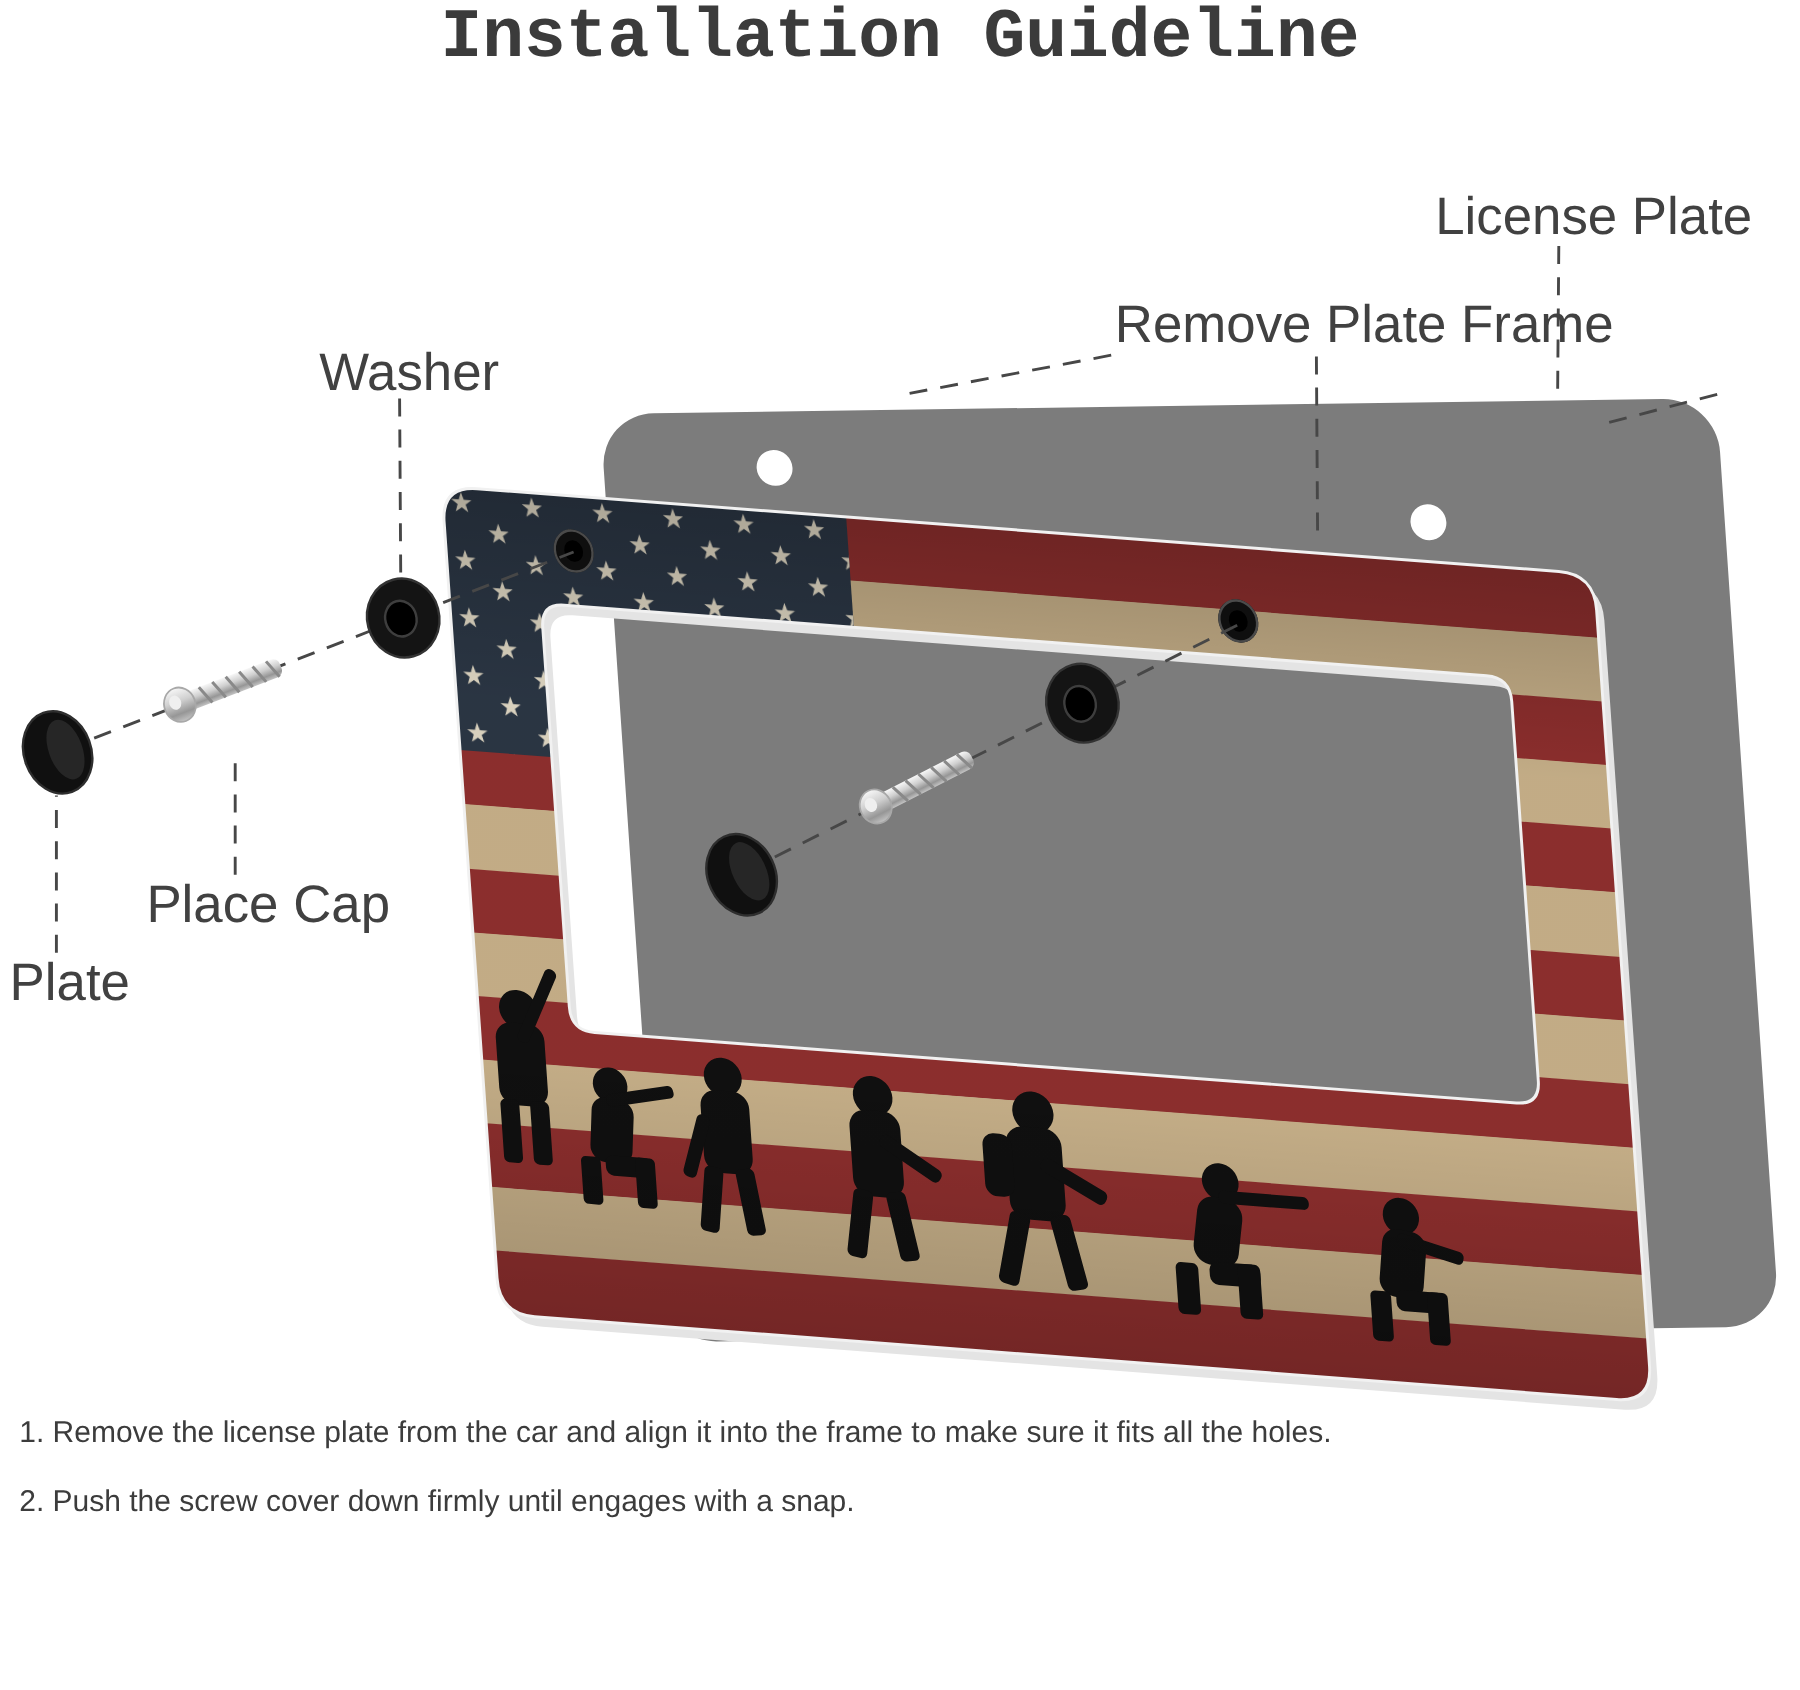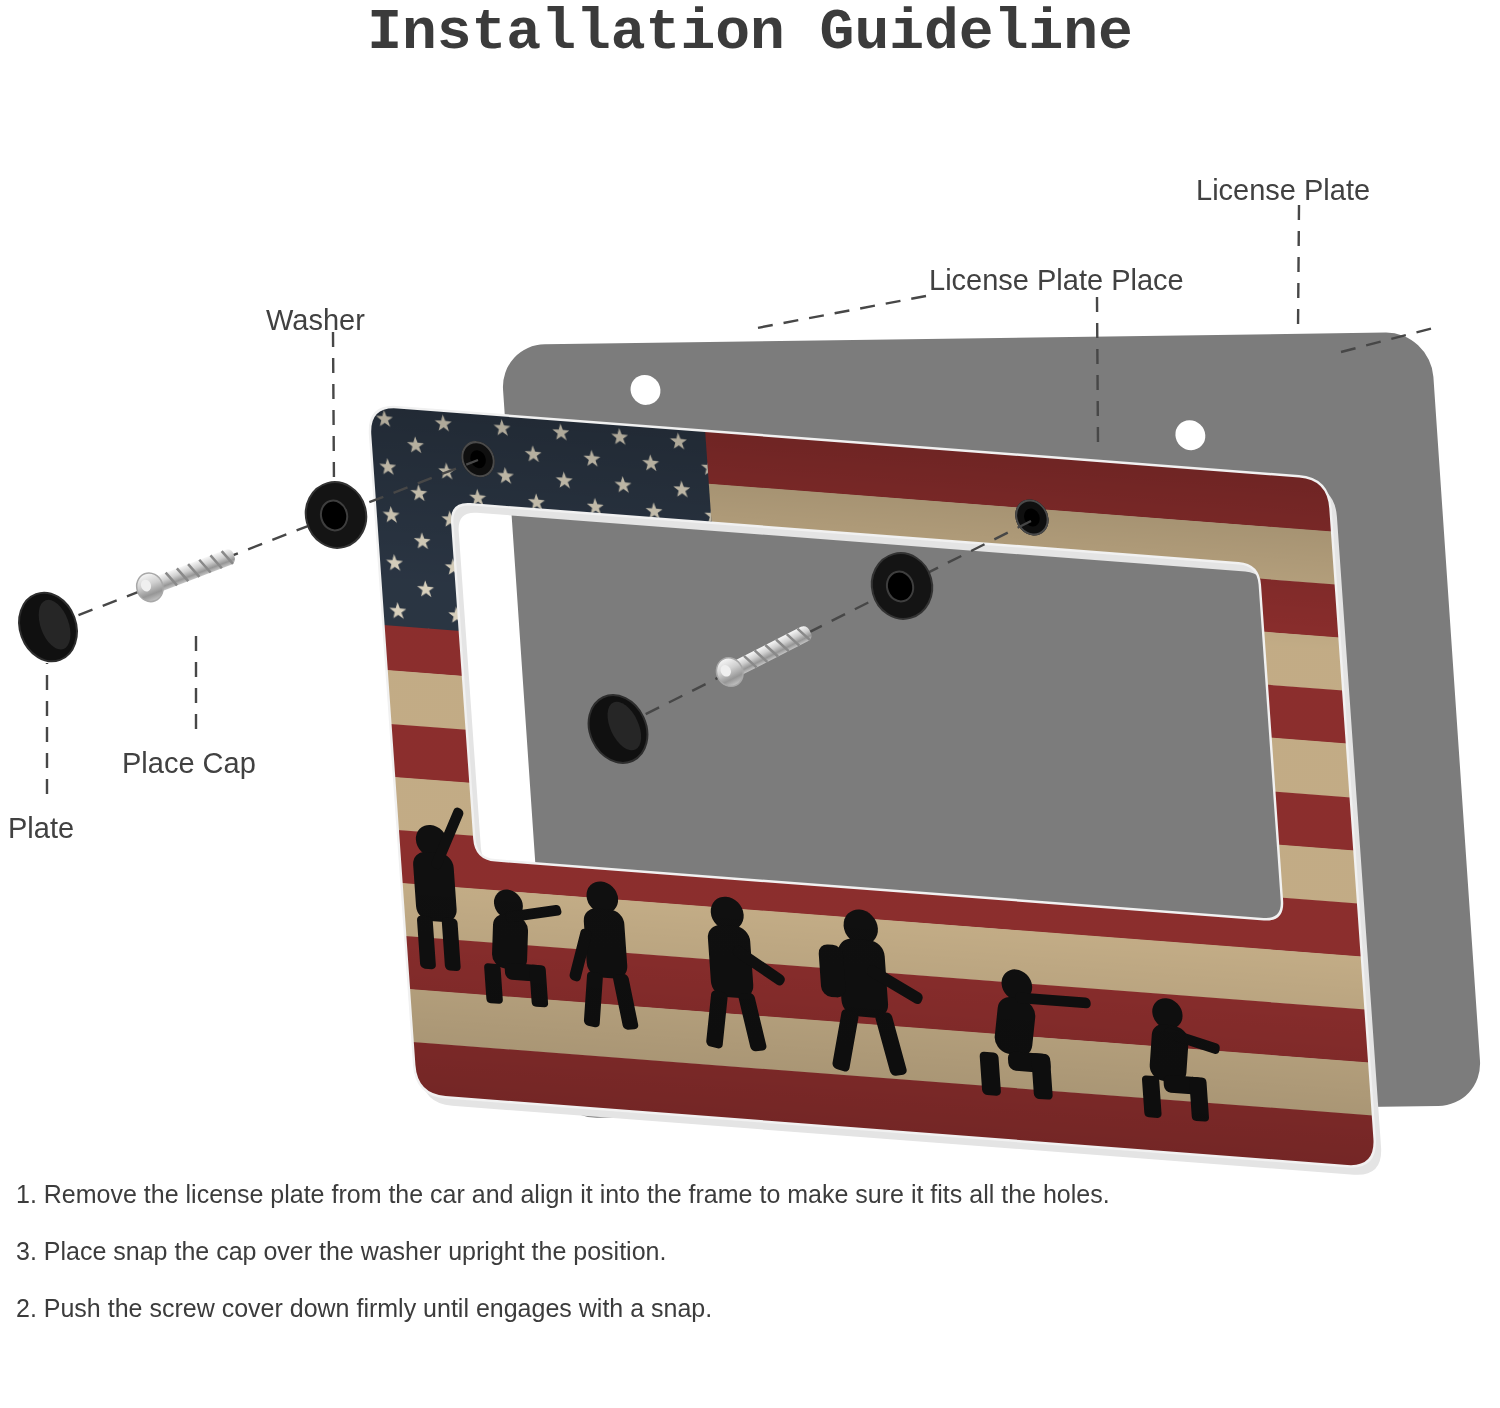--- a/index.html
+++ b/index.html
@@ -6,21 +6,21 @@
   body{
     width:1500px;height:1408px;position:relative;overflow:hidden;
     background:#ffffff;font-family:"Liberation Sans",sans-serif;
   }
   .title{
     position:absolute;top:0;left:0;width:100%;text-align:center;margin:0;
     font-size:58px;font-weight:700;color:var(--title-color,#3b3b3b);letter-spacing:0;font-family:Liberation Mono, monospace;
   }
   .scene{position:absolute;left:0;top:0;width:1500px;height:1408px;}
   .diagram-label{
-    position:absolute;font-size:29px;color:var(--label-color,#414141);white-space:nowrap;margin-top:18px;
+    position:absolute;font-size:44px;color:var(--label-color,#414141);white-space:nowrap;
   }
   #label-washer{left:266px;top:286px;}
   #label-screw-cap{left:122px;top:729px;}
   #label-screw{left:8px;top:794px;}
   #label-license-plate-frame{left:929px;top:246px;}
   #label-license-plate{left:1196px;top:156px;}
   .instructions{position:absolute;left:16px;top:1178px;width:1478px;}
   .instructions p{
     margin:0 0 24px;font-size:25px;line-height:33px;
     color:var(--text-color,#3c3c3c);white-space:nowrap;
@@ -221,22 +221,21 @@
     <g transform="translate(618,729) rotate(-25)">
       <ellipse rx="28" ry="35" fill="#101010"></ellipse>
       <ellipse cx="7" cy="0" rx="14" ry="26" fill="#262626"></ellipse>
       <ellipse rx="28" ry="35" fill="none" stroke="#2e2e2e" stroke-width="2"></ellipse>
     </g>
   </svg>
 
   <div class="diagram-label" id="label-washer">Washer</div>
   <div class="diagram-label" id="label-screw-cap">Place Cap</div>
   <div class="diagram-label" id="label-screw">Plate</div>
-  <div class="diagram-label" id="label-license-plate-frame">License Plate Place</div>
+  <div class="diagram-label" id="label-license-plate-frame">Remove Plate Frame</div>
   <div class="diagram-label" id="label-license-plate">License Plate</div>
 
   <div class="instructions">
     <p>1. Remove the license plate from the car and align it into the frame to make sure it fits all the holes.</p>
-    <p>3. Place snap the cap over the washer upright the position.</p>
     <p>2. Push the screw cover down firmly until engages with a snap.</p>
   </div>
 
 </div>
 
 </body></html>

